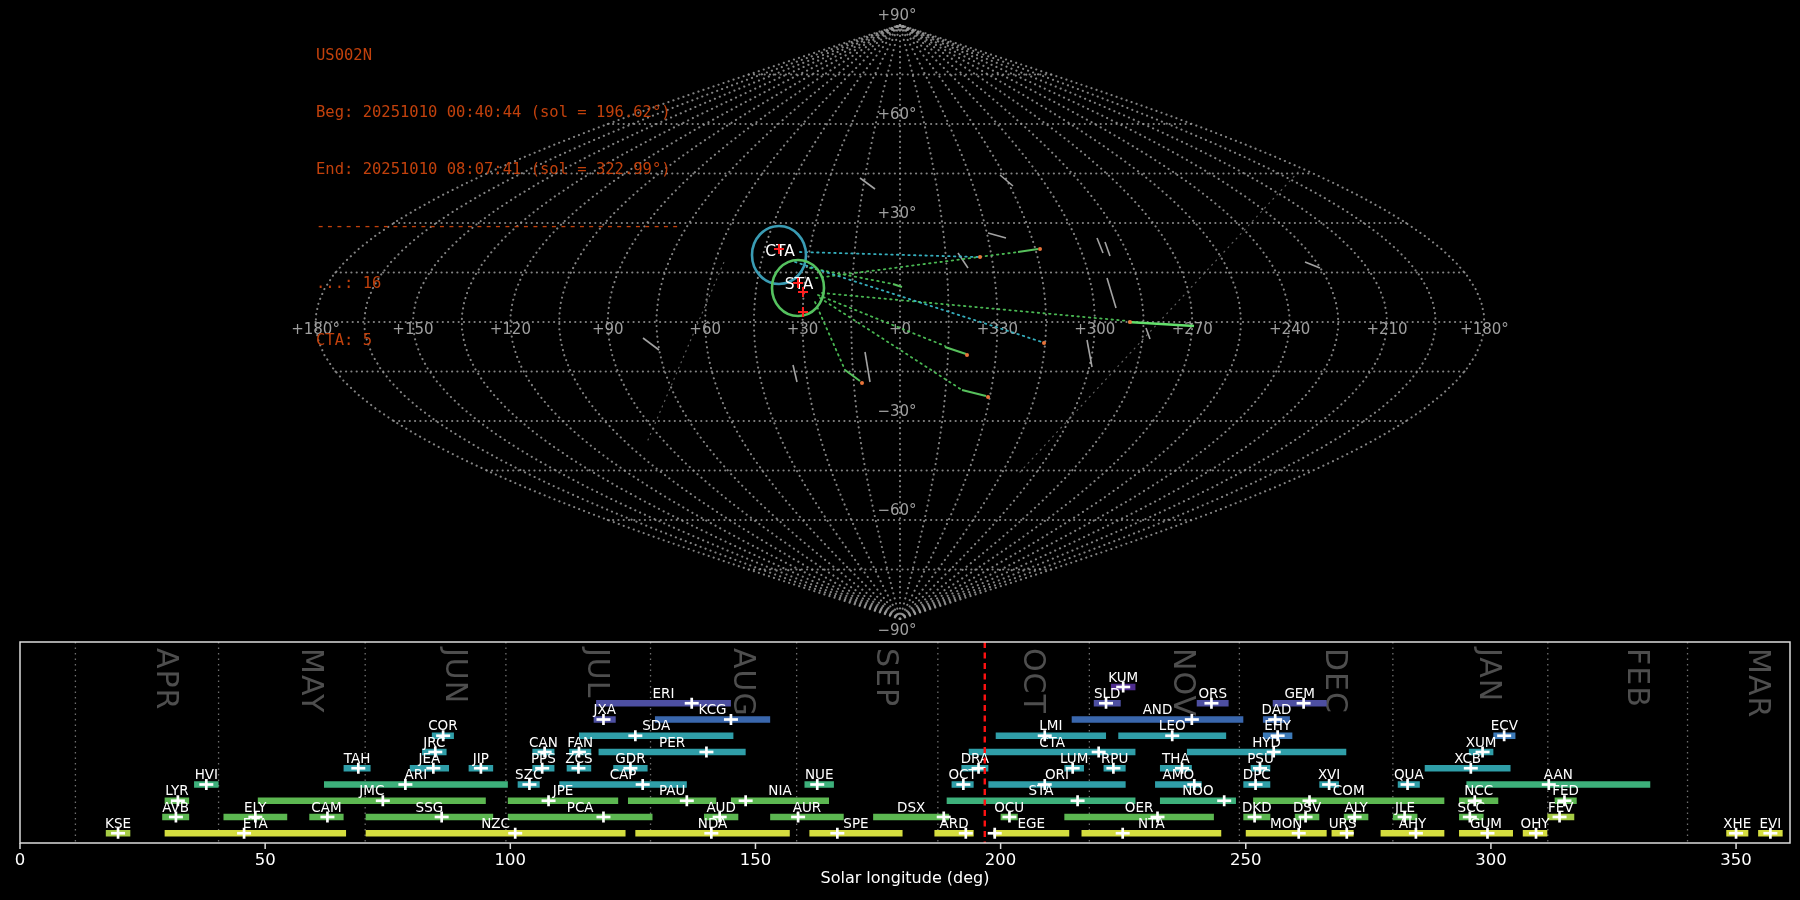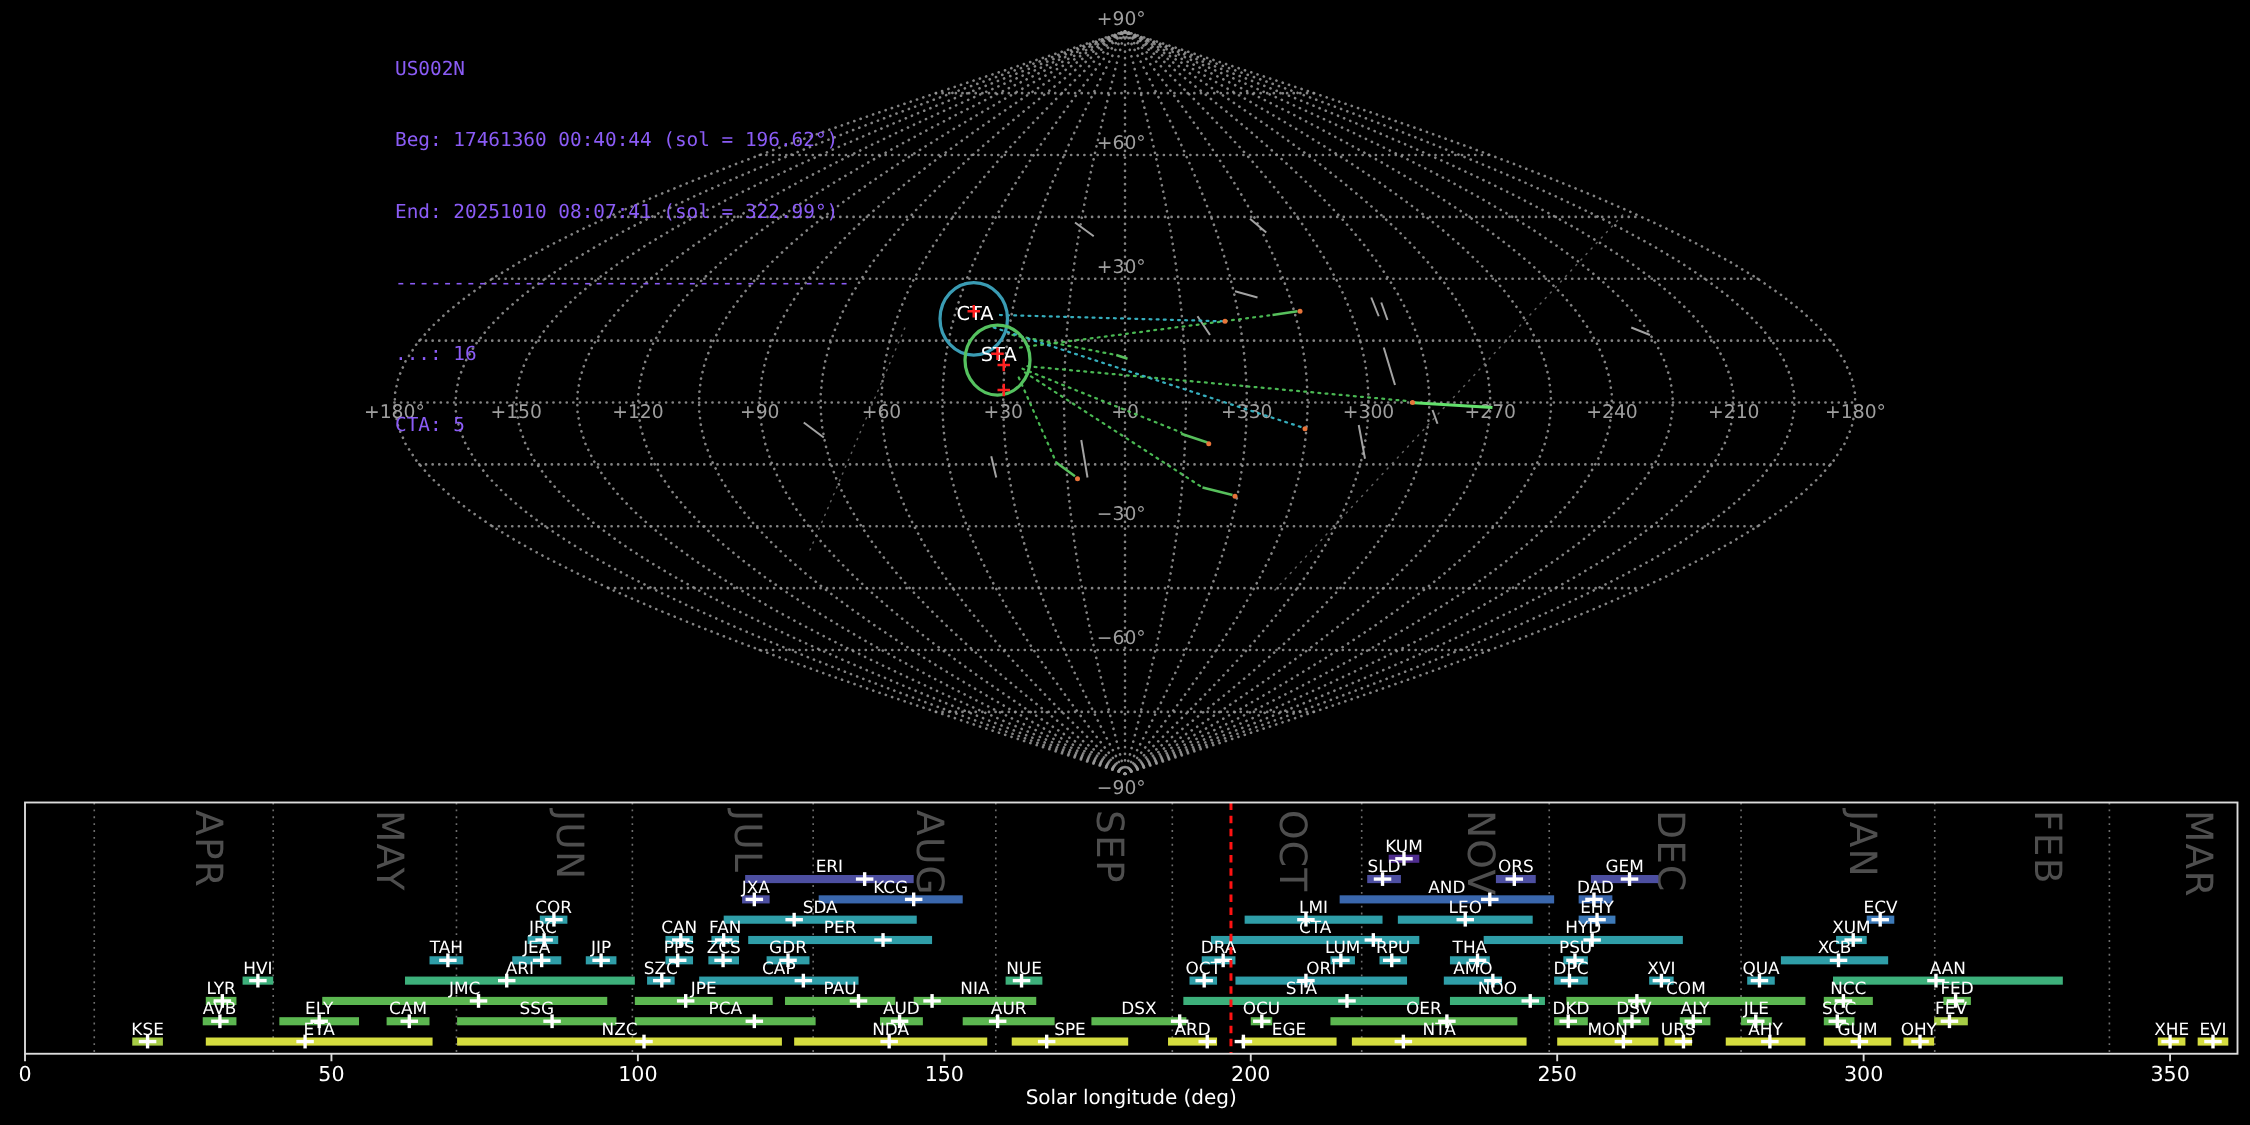--- a/index.html
+++ b/index.html
@@ -1,20 +1,20 @@
 <!DOCTYPE html>
 <html><head>
 <meta charset="utf-8">
 <style>
   html,body{margin:0;padding:0;background:#000;}
   #stage{position:relative;width:1800px;height:900px;background:#000;overflow:hidden;
          font-family:"DejaVu Sans", sans-serif;}
   #sky-svg, #chart-svg{position:absolute;left:0;top:0;}
   #info-block{
-    position:absolute;left:316px;top:8px;color:#8b5cf6;
+    position:absolute;left:316px;top:8px;color:#c2410c;
     font-family:"DejaVu Sans Mono", monospace;
     font-size:15.5px;line-height:19px;white-space:pre;z-index:5;
   }
   .svgtext{font-family:"DejaVu Sans", sans-serif;}
 </style>
 </head>
 <body>
 
 <div id="stage">
 
@@ -119,21 +119,21 @@
       <line x1="793" y1="283" x2="803" y2="283" stroke="#ff2020" stroke-width="2"></line>
       <line x1="798" y1="278" x2="798" y2="288" stroke="#ff2020" stroke-width="2"></line>
       <line x1="798" y1="292" x2="808" y2="292" stroke="#ff2020" stroke-width="2"></line>
       <line x1="803" y1="287" x2="803" y2="297" stroke="#ff2020" stroke-width="2"></line>
       <line x1="798" y1="312" x2="808" y2="312" stroke="#ff2020" stroke-width="2"></line>
       <line x1="803" y1="307" x2="803" y2="317" stroke="#ff2020" stroke-width="2"></line>
     </svg>
 
   <div id="info-block">
     <div>US002N</div>
-    <div>Beg: 17461360 00:40:44 (sol = 196.62°)</div>
+    <div>Beg: 20251010 00:40:44 (sol = 196.62°)</div>
     <div>End: 20251010 08:07:41 (sol = 322.99°)</div>
     <div>---------------------------------------</div>
     <div>...: 16</div>
     <div>CTA: 5</div>
   </div>
 
   <svg id="chart-svg" width="1800" height="900">
       <line x1="75.40443213296399" y1="642" x2="75.40443213296399" y2="843" stroke="#6e6e6e" stroke-dasharray="1.5 4" stroke-width="1.3"></line>
       <text transform="translate(156.98891966759004,648) rotate(90)" fill="#4e4e4e" font-size="30" text-anchor="start" class="svgtext" letter-spacing="1">APR</text>
       <line x1="218.57340720221606" y1="642" x2="218.57340720221606" y2="843" stroke="#6e6e6e" stroke-dasharray="1.5 4" stroke-width="1.3"></line>

